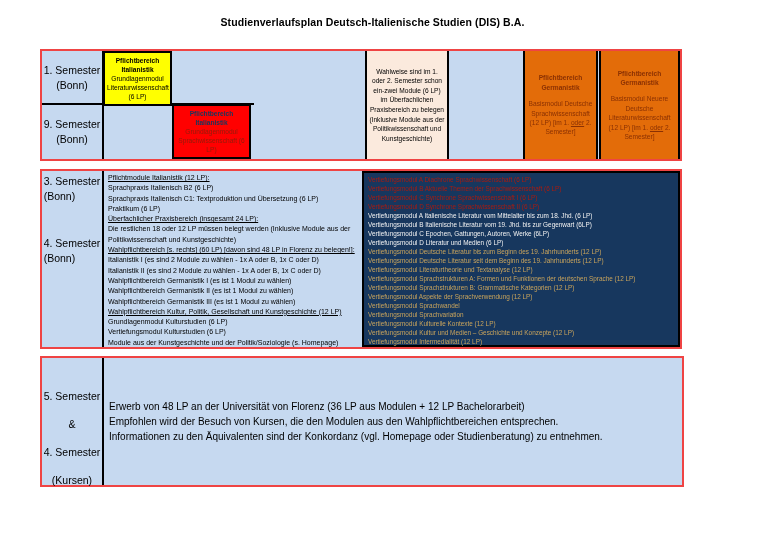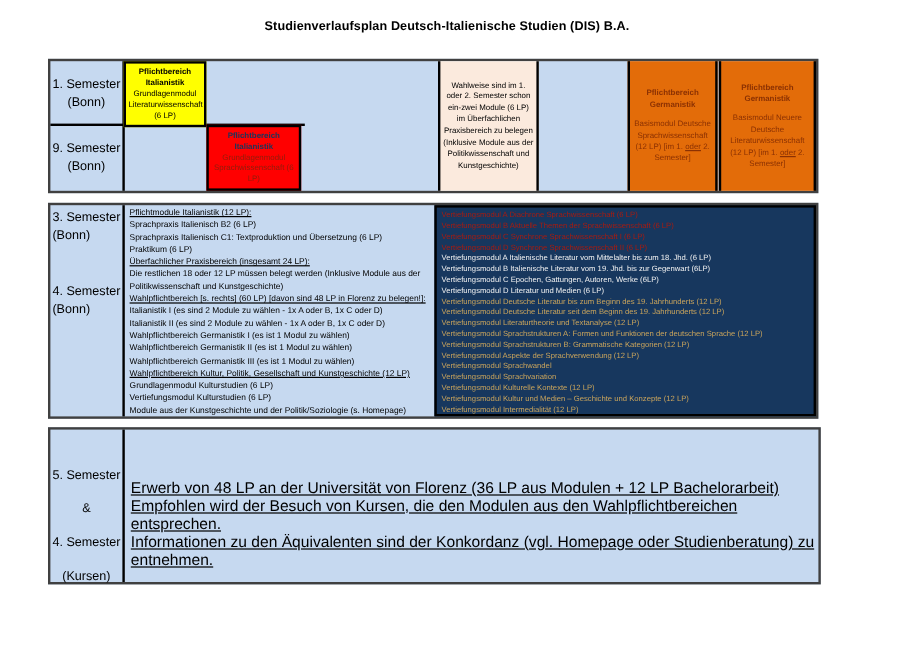--- a/index.html
+++ b/index.html
@@ -4,21 +4,21 @@
 <style>
   html,body{margin:0;padding:0;}
   body{
     width:768px;height:543px;background:#ffffff;position:relative;
     font-family:"Liberation Sans", sans-serif;color:#000;overflow:hidden;
   }
   .title{
     position:absolute;top:16px;left:0;width:745px;text-align:center;
     font-size:10.5px;font-weight:600;letter-spacing:0.1px;
   }
-  .block{position:absolute;border:2px solid #404040;background:#c6d9f0;box-sizing:border-box;}
+  .block{position:absolute;border:2px solid #ef4444;background:#c6d9f0;box-sizing:border-box;}
   
   .block1{left:40px;top:49px;width:642px;height:112px;}
   .label-col{position:absolute;left:0;top:0;width:62px;height:100%;border-right:2px solid #000;box-sizing:border-box;}
   .b1-row{height:50%;display:flex;flex-direction:column;align-items:center;justify-content:center;
           font-size:10.5px;line-height:15px;}
   .b1-divider{position:absolute;left:0;top:52px;width:212px;height:2px;background:#000;}
   .mod-box{position:absolute;border:2px solid #000;box-sizing:border-box;text-align:center;
            display:flex;flex-direction:column;justify-content:center;font-size:6.6px;line-height:9px;padding:1px 2px;}
   .box-yellow{left:61px;top:0;width:69px;height:55px;background:#ffff00;}
   .box-red{left:130px;top:53px;width:79px;height:55px;background:#ff0000;}
@@ -44,21 +44,21 @@
               border:2px solid #000;box-sizing:border-box;padding:2px 0 0 4px;}
   .module-box .line{font-size:6.4px;line-height:9px;white-space:nowrap;}
   .module-box .red{color:#a81b10;}
   .module-box .white{color:#f2f2f2;}
   .module-box .gold{color:#c9a45c;}
   
   .block3{left:40px;top:356px;width:644px;height:131px;}
   .b3-labels{padding-top:24px;}
   .b3-labels .line{height:28px;line-height:28px;text-align:center;font-size:10.5px;}
   .b3-content{position:absolute;left:62px;top:0;width:580px;height:100%;padding:41px 0 0 5px;box-sizing:border-box;}
-  .b3-content .line{font-size:13px;line-height:15px;text-decoration:underline;}
+  .b3-content .line{font-size:10px;line-height:15px;}
 </style>
 </head>
 <body>
 
 <div class="title">Studienverlaufsplan Deutsch-Italienische Studien (DIS) B.A.</div>
 
 <div class="block block1">
   <div class="label-col">
     <div class="b1-row">
       <span>1. Semester</span>

